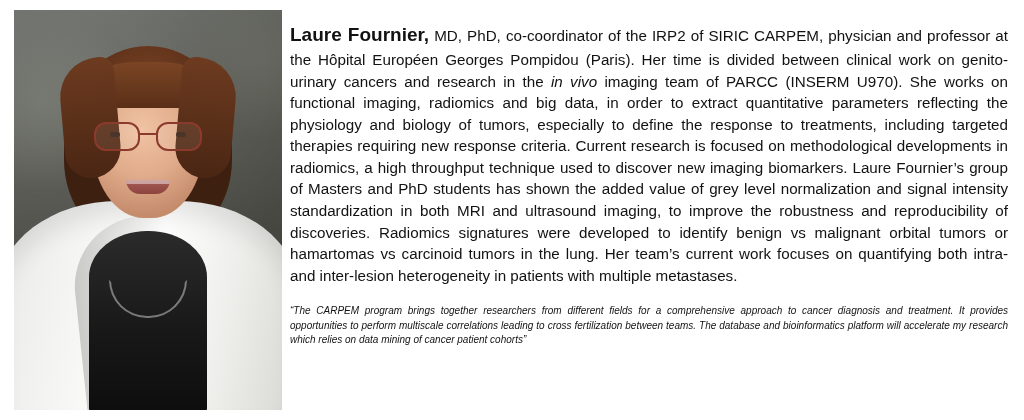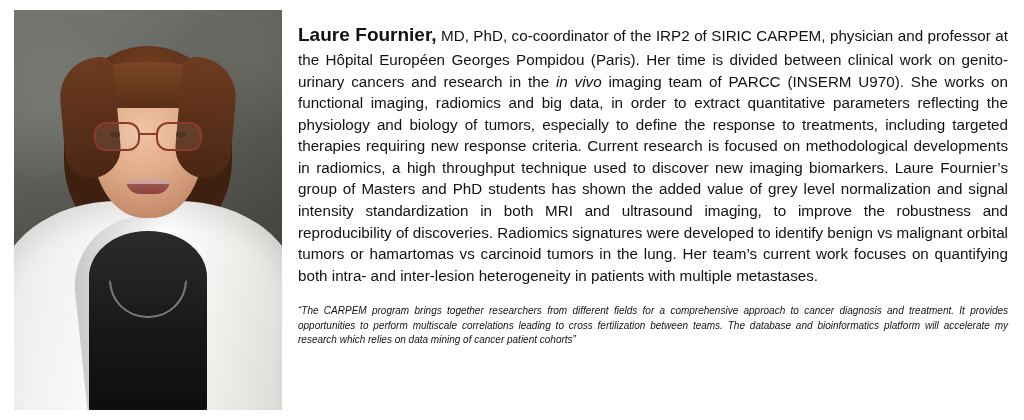--- a/index.html
+++ b/index.html
@@ -199,21 +199,21 @@
     top: 170px;
     transform: translateX(-50%);
     width: 44px;
     height: 14px;
     background: linear-gradient(180deg, #a65c55 0%, #8d443f 100%);
     border-radius: 0 0 24px 24px;
     box-shadow: inset 0 4px 0 rgba(255,255,255,0.45);
   }
   .text-col {
     flex: 1 1 auto;
-    padding: 22px 16px 0 16px;
+    padding: 22px 16px 0 8px;
     box-sizing: border-box;
   }
   .bio {
     margin: 0;
     font-size: 15.2px;
     line-height: 1.42;
     text-align: justify;
     color: #121212;
   }
   .bio .name {

